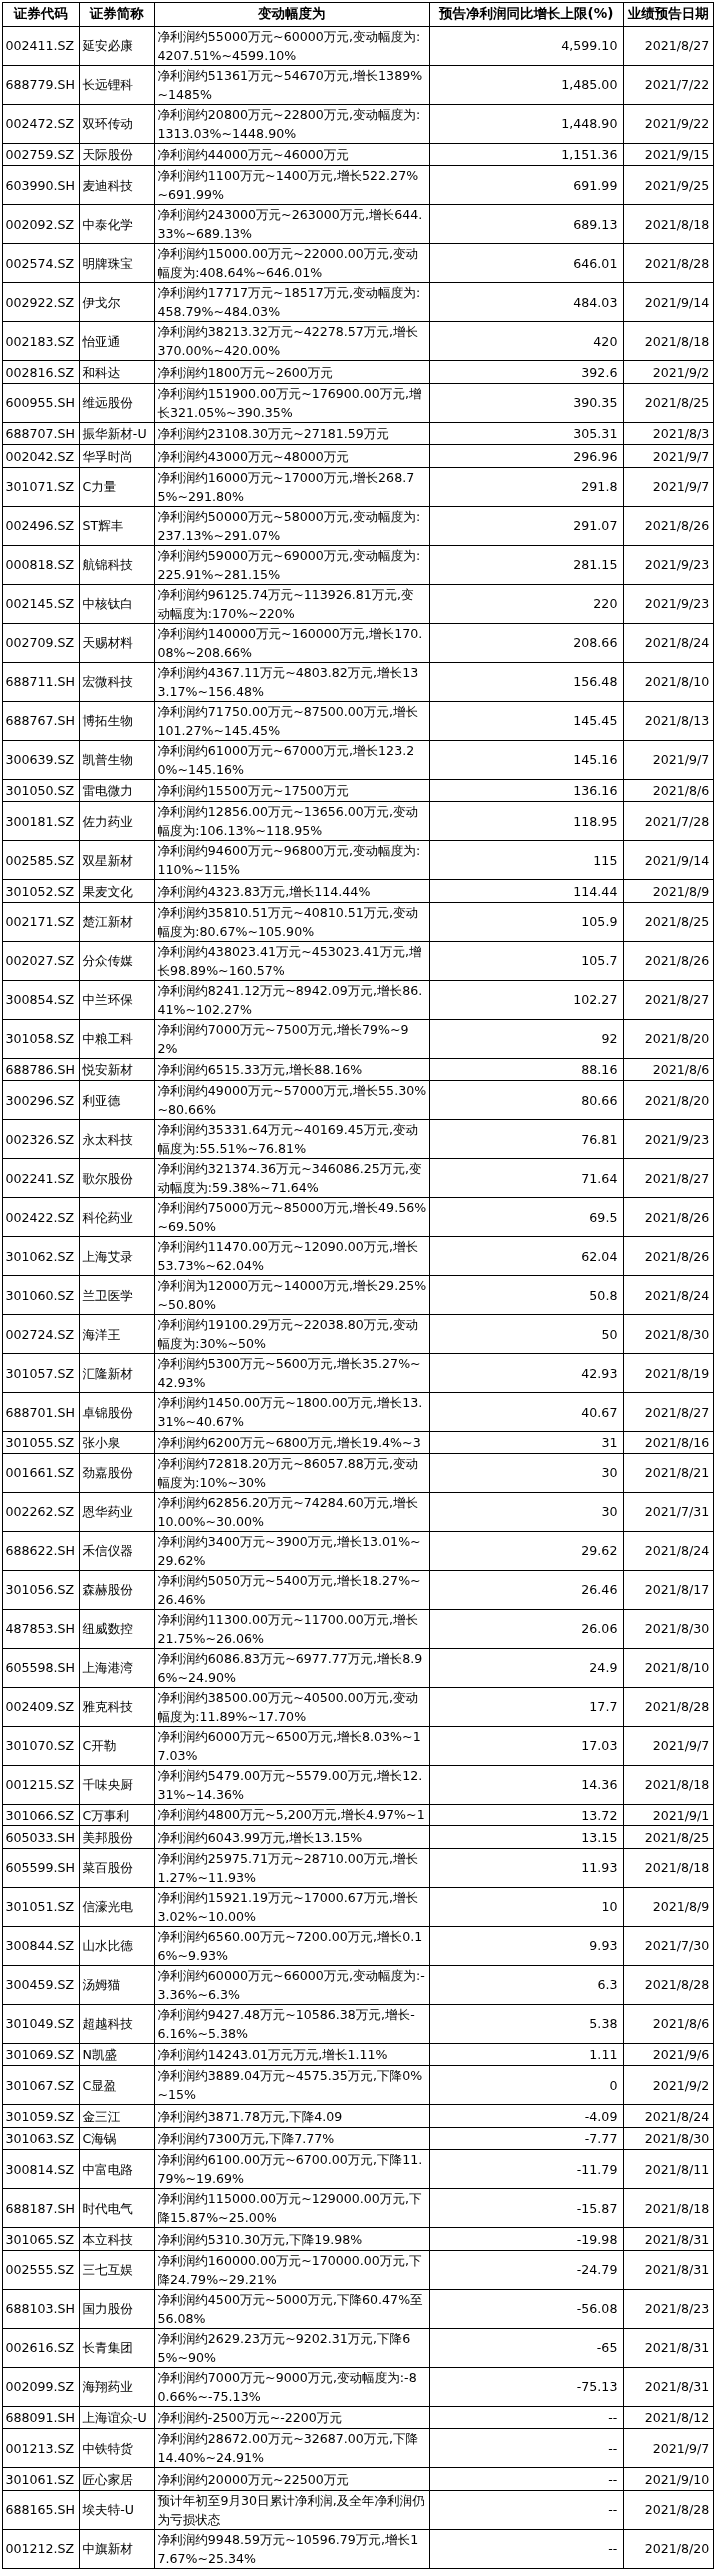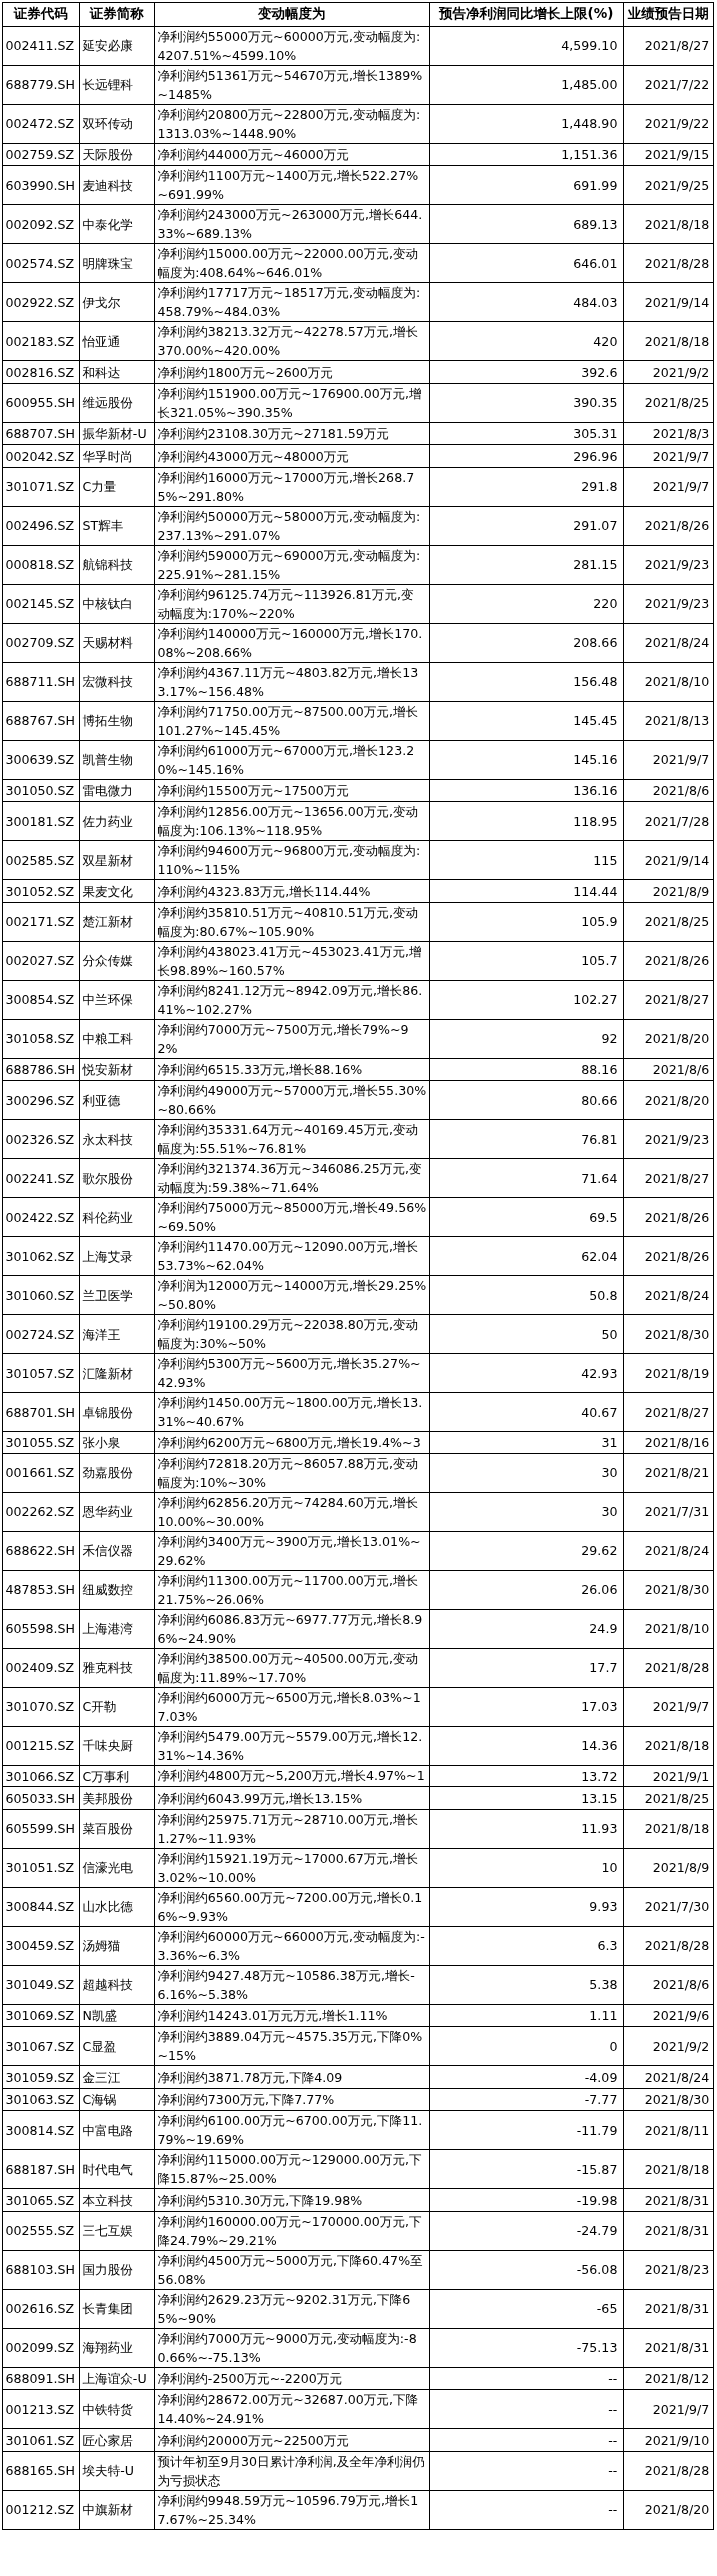--- a/index.html
+++ b/index.html
@@ -421,20 +421,29 @@
         <tr>
     <td class="c-code">688622.SH</td>
     <td class="c-name">禾信仪器</td>
     <td class="c-sum">
             <div class="sum">净利润约3400万元~3900万元,增长13.01%~29.62%</div>
           </td>
     <td class="c-limit">29.62</td>
     <td class="c-date">2021/8/24</td>
   </tr>
         <tr>
+    <td class="c-code">301056.SZ</td>
+    <td class="c-name">森赫股份</td>
+    <td class="c-sum">
+            <div class="sum">净利润约5050万元~5400万元,增长18.27%~26.46%</div>
+          </td>
+    <td class="c-limit">26.46</td>
+    <td class="c-date">2021/8/17</td>
+  </tr>
+        <tr>
     <td class="c-code">487853.SH</td>
     <td class="c-name">纽威数控</td>
     <td class="c-sum">
             <div class="sum">净利润约11300.00万元~11700.00万元,增长21.75%~26.06%</div>
           </td>
     <td class="c-limit">26.06</td>
     <td class="c-date">2021/8/30</td>
   </tr>
         <tr>
     <td class="c-code">605598.SH</td>

